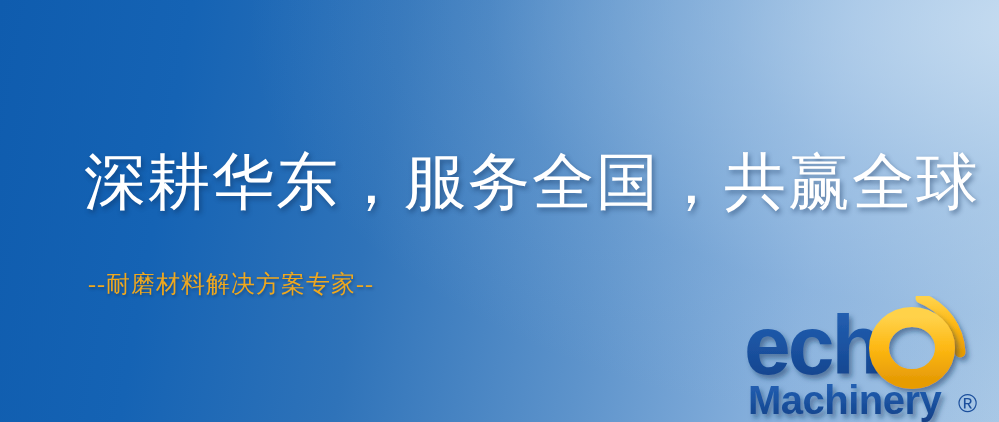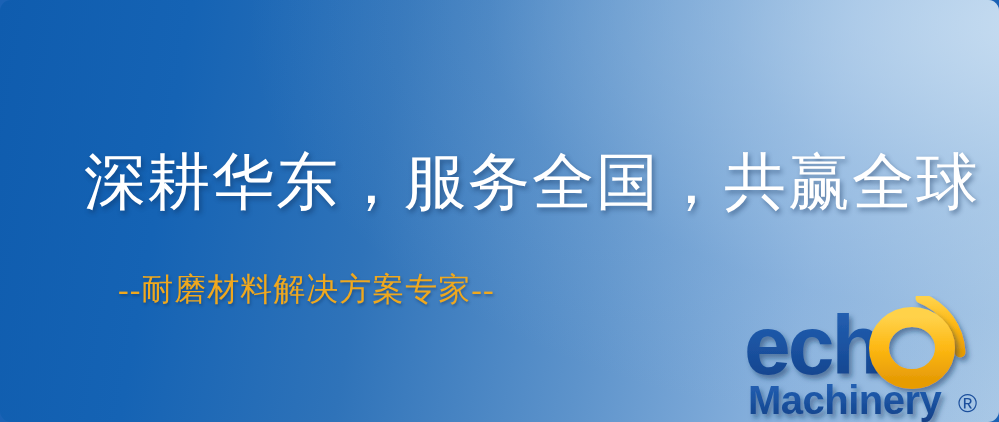--- a/index.html
+++ b/index.html
@@ -22,21 +22,20 @@
     height: 422px;
     overflow: hidden;
     background:
       linear-gradient(100deg,
         #0f5cae 0%,
         #1563b4 18%,
         #2f73b9 38%,
         #5d93cb 60%,
         #8bb3de 80%,
         #a9c8e6 100%);
-    border-radius: 11px;
   }
 
   
   #banner::after {
     content: "";
     position: absolute;
     inset: 0;
     background:
       radial-gradient(120% 150% at 104% 6%,
         rgba(205,225,243,0.85) 0%,
@@ -60,27 +59,26 @@
     text-shadow: 2px 3px 5px rgba(10,40,80,0.45);
     z-index: 3;
   }
 
   
   .subtitle {
     position: absolute;
     left: 88px;
     top: 268px;
     font-family: "Liberation Serif", "DejaVu Serif", serif;
-    font-size: 32px;
+    font-size: 24px;
     letter-spacing: 1px;
     color: #EFA81E;
     white-space: nowrap;
     text-shadow: 1px 2px 3px rgba(10,40,80,0.40);
     z-index: 3;
-    margin-left: 30px;
   }
 
   
   #logo {
     position: absolute;
     left: 744px;
     top: 296px;
     width: 258px;
     height: 128px;
     z-index: 4;

